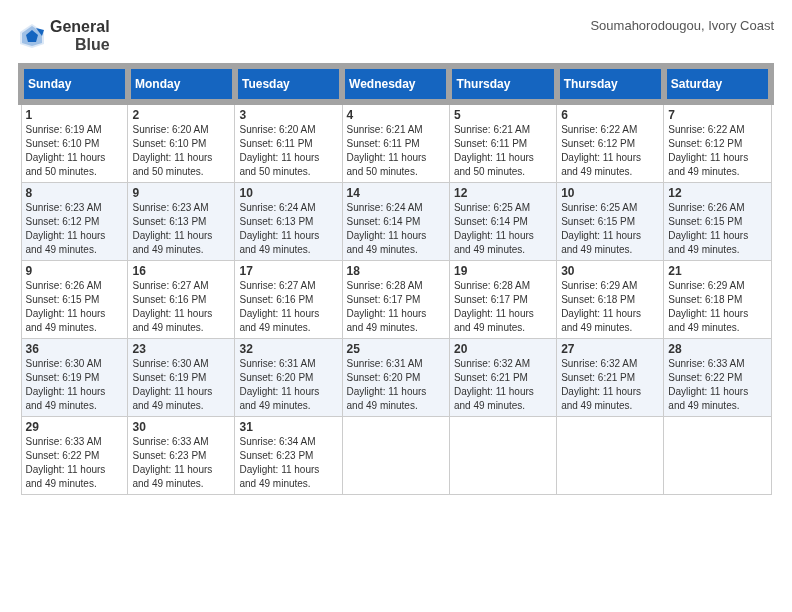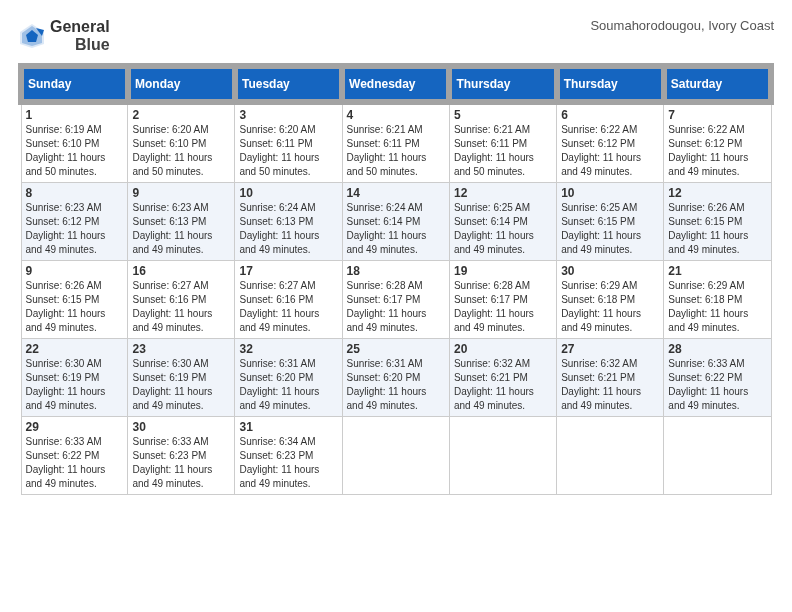--- a/index.html
+++ b/index.html
@@ -221,21 +221,21 @@
             <span class="day-num">30</span>
             <div class="day-info">Sunrise: 6:29 AM<br>Sunset: 6:18 PM<br>Daylight: 11 hours<br>and 49 minutes.</div>
           </td>
           <td>
             <span class="day-num">21</span>
             <div class="day-info">Sunrise: 6:29 AM<br>Sunset: 6:18 PM<br>Daylight: 11 hours<br>and 49 minutes.</div>
           </td>
         </tr>
         <tr>
           <td>
-            <span class="day-num">22</span>
+            <span class="day-num">36</span>
             <div class="day-info">Sunrise: 6:30 AM<br>Sunset: 6:19 PM<br>Daylight: 11 hours<br>and 49 minutes.</div>
           </td>
           <td>
             <span class="day-num">23</span>
             <div class="day-info">Sunrise: 6:30 AM<br>Sunset: 6:19 PM<br>Daylight: 11 hours<br>and 49 minutes.</div>
           </td>
           <td>
             <span class="day-num">32</span>
             <div class="day-info">Sunrise: 6:31 AM<br>Sunset: 6:20 PM<br>Daylight: 11 hours<br>and 49 minutes.</div>
           </td>

